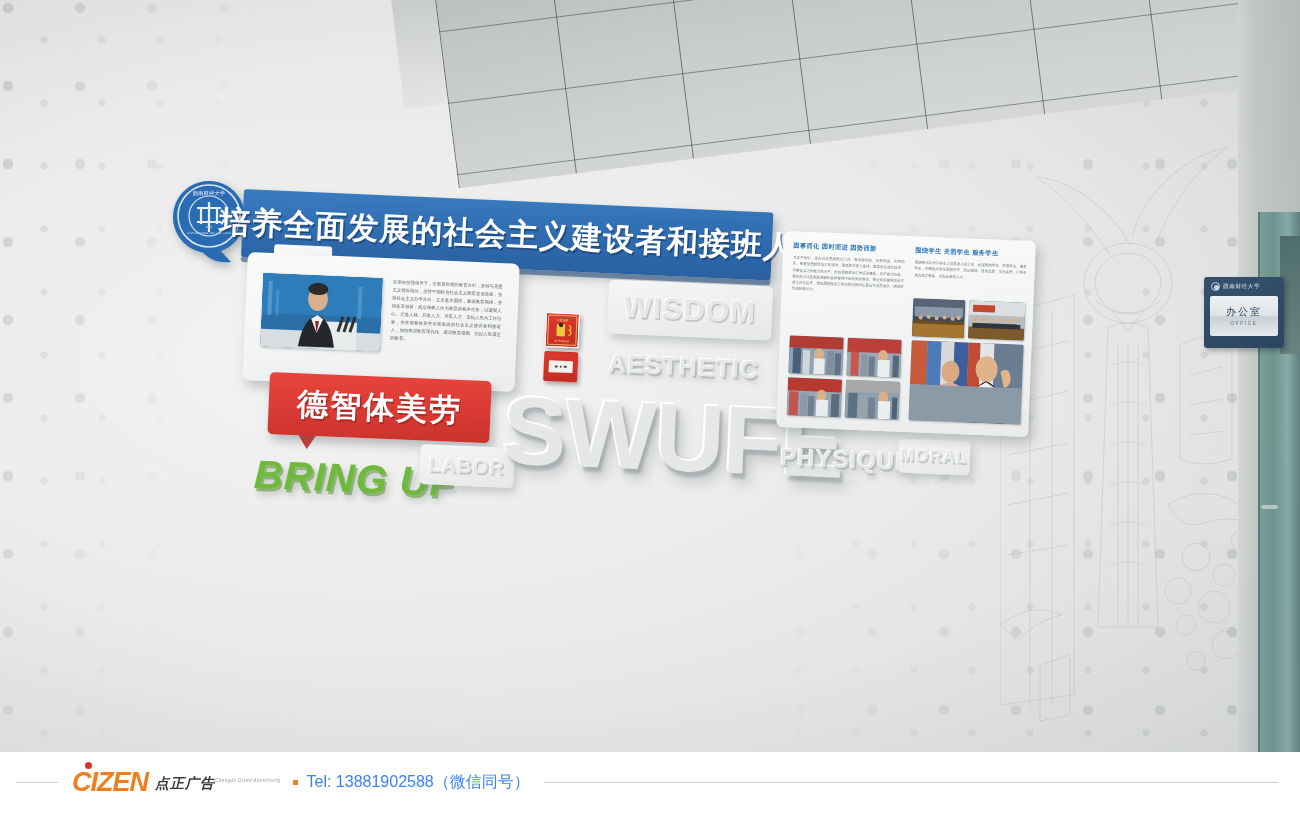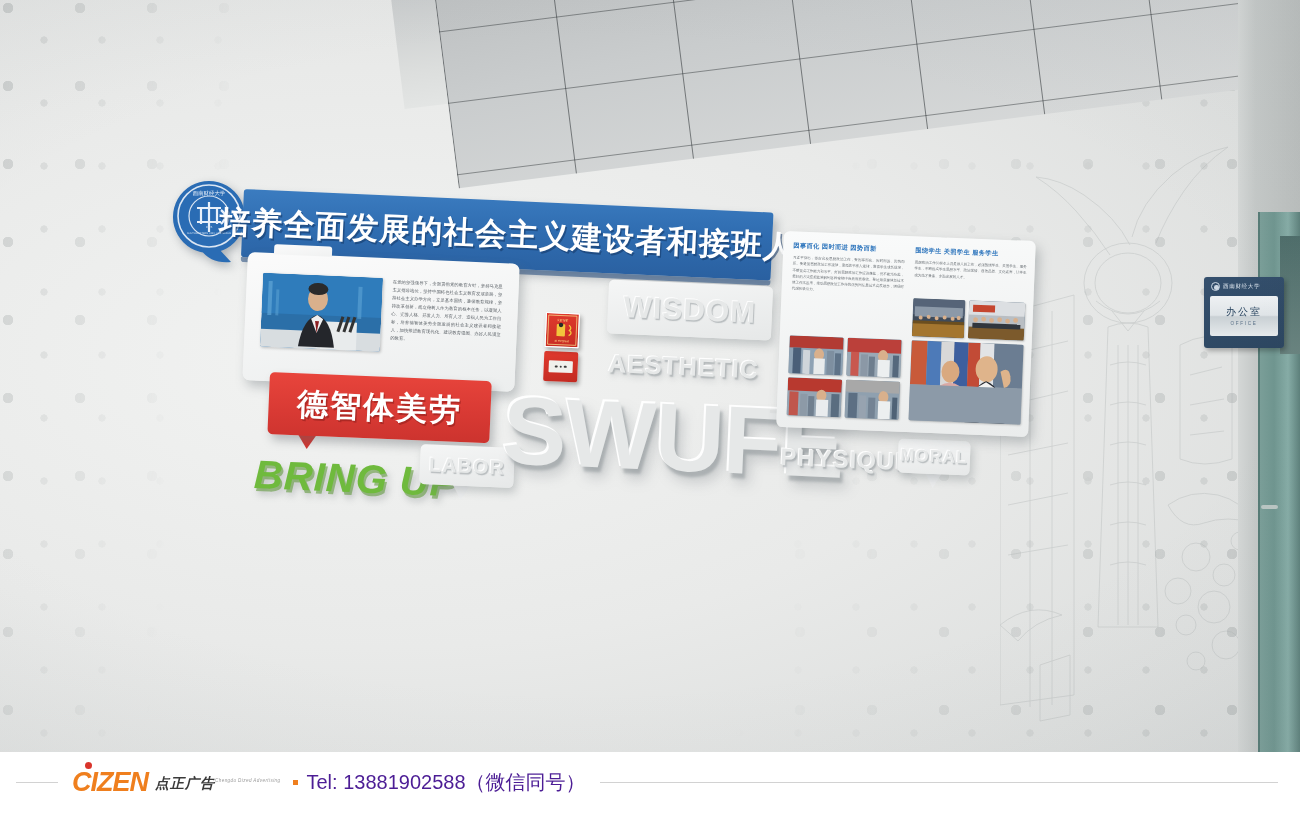--- a/index.html
+++ b/index.html
@@ -172,21 +172,21 @@
   .f-rule.r { flex:1 1 auto; margin-right:22px; margin-left:14px; }
   .brand { display:flex; align-items:center; gap:7px; margin-left:14px;justify-content:flex-end; }
   .brand-logo { font-size:27px; font-weight:800; font-style:italic; color:#ef7f1e; letter-spacing:-1px;
     position:relative; }
   .brand-dot { position:absolute; left:13px; top:-5px; width:7px; height:7px; border-radius:50%;
     background:#d9342b; }
   .brand-cn { display:flex; line-height:1; }
   .brand-cn-main { font-size:14px; font-weight:700; font-style:italic; color:#3a3a3a; letter-spacing:1px; }
   .brand-cn-sub { font-size:4.6px; color:#9a9a9a; letter-spacing:.4px; margin-top:3px; font-style:italic; }
   .f-sep { width:5px; height:5px; background:#ef7f1e; margin:0 9px 0 12px; }
-  .f-tel { font-size:20px; color:#4c1d95; white-space:nowrap; }
+  .f-tel { font-size:16px; color:#3b82f6; white-space:nowrap; }
 
   
   .fire { position:absolute; left:546px; top:312px; transform:rotate(2.4deg); transform-origin:left top; }
   .fire-sign { width:34px; height:35px; background:linear-gradient(170deg,#e03a2e,#c62b22);
     border:1px solid #fff; border-radius:1px; box-shadow:2px 3px 4px rgba(0,0,0,.3); position:relative; }
   .fire-call { width:34px; height:30px; margin-top:4px; background:linear-gradient(170deg,#e03a2e,#c22a21);
     border-radius:2px; box-shadow:2px 3px 4px rgba(0,0,0,.3);
     display:flex; align-items:center; justify-content:center; }
   .fire-call-in { width:24px; height:12px; background:#f1f0ec; border-radius:1px;
     display:flex; align-items:center; justify-content:center; gap:2px; }

